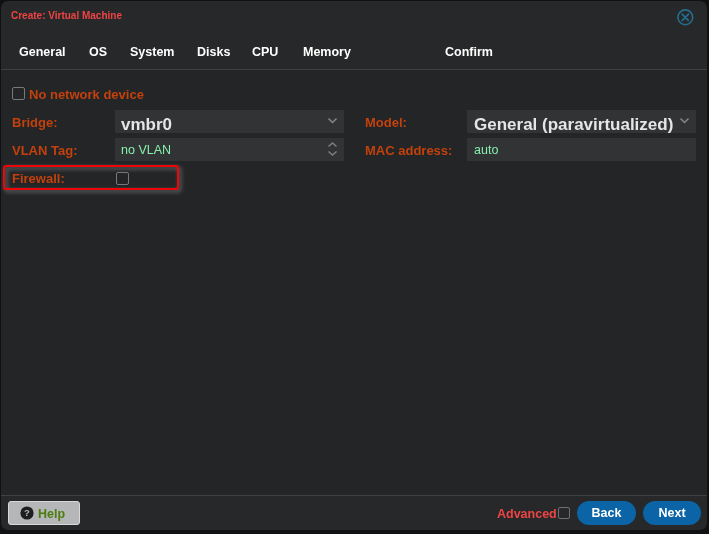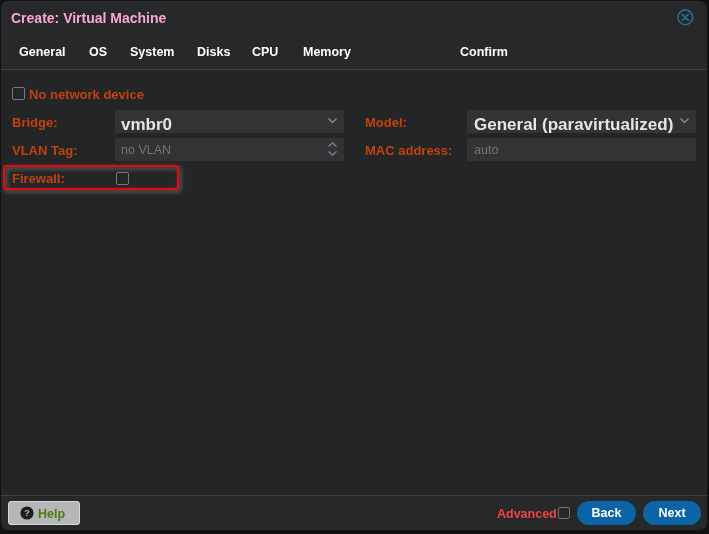--- a/index.html
+++ b/index.html
@@ -1,27 +1,27 @@
 <!DOCTYPE html>
 <html><head>
 <meta charset="utf-8">
 <style>
   * { margin:0; padding:0; box-sizing:border-box; }
   html,body { width:709px; height:534px; background:#101112; font-family:"Liberation Sans",sans-serif; overflow:hidden; }
   .dialog { position:absolute; left:1px; top:1px; width:706px; height:529px; background:#27282a; border-radius:7px; }
   .abs { position:absolute; }
-  .title { left:11px; top:10px; font-size:14px; font-weight:bold; color:#f9a8d4; }
+  .title { left:11px; top:10px; font-size:10px; font-weight:bold; color:#ef4444; }
   .tab { position:absolute; top:45px; font-size:12.5px; font-weight:bold; color:#ffffff; }
   .tab-active { position:absolute; left:367px; top:41px; width:61px; height:23px; background:#0d79d6; border-radius:3px; color:#fff; font-size:12.5px; font-weight:bold; text-align:center; line-height:23px;margin-top:46px; }
   .content { position:absolute; left:1px; top:69px; width:706px; height:427px; background:#242527; border-top:1px solid #3e4042; border-bottom:1px solid #3e4042; }
   .cb { position:absolute; width:13px; height:13px; border:1px solid #75787c; border-radius:2px; background:transparent; }
   .lbl { position:absolute; font-size:13px; font-weight:bold; color:#c2410c; }
   .field { position:absolute; width:229px; height:23px; background:#313335; }
   .ftext { position:absolute; font-size:17px; font-weight:bold; color:#e3e5e7; }
-  .ph { position:absolute; font-size:12.5px; color:#737373; }
+  .ph { position:absolute; font-size:12.5px; color:#86efac; }
   .redbox { position:absolute; left:3px; top:165px; width:176px; height:25px; border:2px solid #ee0505; border-radius:3px; filter:drop-shadow(2px 2px 2px rgba(190,190,190,0.55)); }
   .btn { position:absolute; top:501px; height:24px; background:#0a64a6; border-radius:12px; color:#fff; font-size:12.5px; font-weight:bold; text-align:center; line-height:24px; }
   svg { position:absolute; }
 </style>
 </head>
 <body>
 <div class="dialog"></div>
 
 <div class="abs title">Create: Virtual Machine</div>
 <svg class="abs" style="left:676px;top:8px" width="19" height="19" viewBox="0 0 19 19">
@@ -29,21 +29,21 @@
   <path d="M6.3 6.3 L12.3 12.3 M12.3 6.3 L6.3 12.3" stroke="#256e8f" stroke-width="1.8" stroke-linecap="round"></path>
 </svg>
 
 <div class="tab" style="left:19px">General</div>
 <div class="tab" style="left:89px">OS</div>
 <div class="tab" style="left:130px">System</div>
 <div class="tab" style="left:197px">Disks</div>
 <div class="tab" style="left:252px">CPU</div>
 <div class="tab" style="left:303px">Memory</div>
 <div class="tab-active">Network</div>
-<div class="tab" style="left:460px">Confirm</div>
+<div class="tab" style="left:445px">Confirm</div>
 
 <div class="content"></div>
 
 <div class="cb" style="left:12px;top:87px"></div>
 <div class="lbl" style="left:29px;top:87px">No network device</div>
 
 <div class="lbl" style="left:12px;top:115px">Bridge:</div>
 <div class="field" style="left:115px;top:110px"></div>
 <div class="ftext" style="left:121px;top:115px">vmbr0</div>
 <svg style="left:327px;top:117px" width="11" height="8" viewBox="0 0 11 8">

